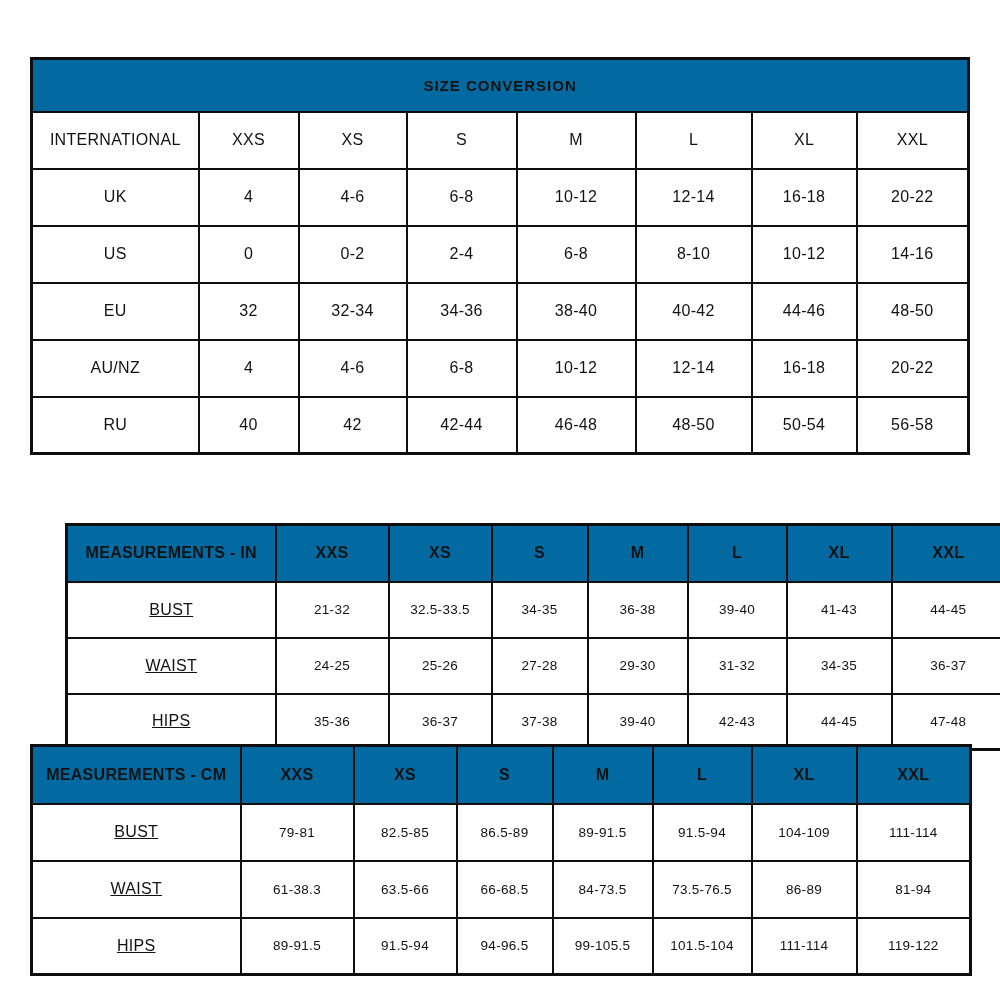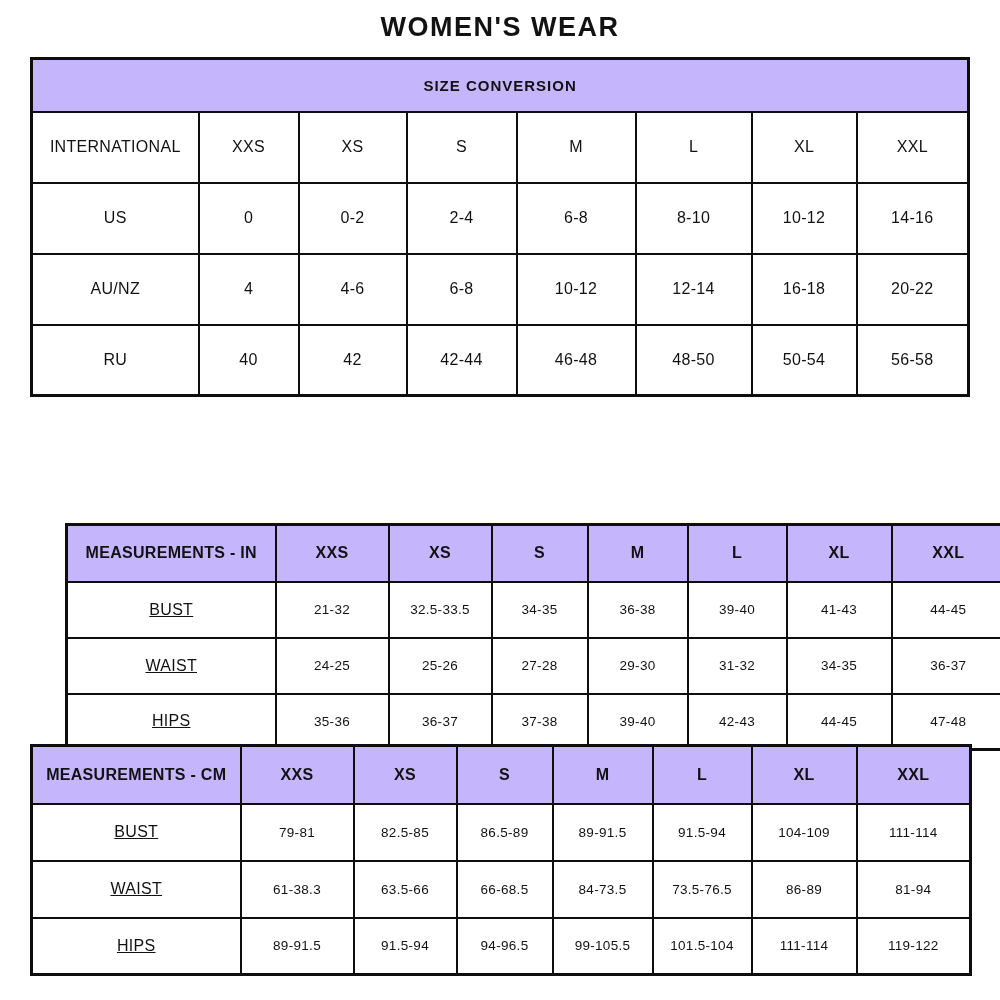--- a/index.html
+++ b/index.html
@@ -19,45 +19,44 @@
   table.chart {
     position: absolute; left: 30px; width: 940px;
     border-collapse: collapse; table-layout: fixed;
     border: 3px solid #0e0e0e;
   }
   .chart th, .chart td {
     border: 2px solid #0e0e0e;
     text-align: center; vertical-align: middle;
     padding: 0; overflow: hidden; letter-spacing: 0.3px;
   }
-  .band { background: #c4b5fd; font-weight: 700; }
+  .band { background: #0369a1; font-weight: 700; }
 
   #t-size { top: 57px; }
   #t-in   { top: 523px; margin-left: 35px; }
   #t-cm   { top: 744px; }
 
   #t-size .band-row { height: 53px; }
   #t-size .band-cell { font-size: 15px; letter-spacing: 1px; }
-  #t-size tbody tr { height: 71px; }
+  #t-size tbody tr { height: 57px; }
   #t-size td { font-size: 16px; }
 
   .m .band-row { height: 57px; }
   #t-cm .band-row { height: 58px; }
   .m .band-cell { font-size: 16px; }
   #t-in tbody tr { height: 56px; }
   #t-cm tbody tr { height: 57px; }
   .m td { font-size: 13.5px; }
   .m td.rowlabel { font-size: 16px; text-decoration: underline; }
 </style>
 </head>
 <body>
 
 <div class="page">
 
-  <h1 class="page-title">WOMEN'S WEAR</h1>
 
   <table class="chart" id="t-size">
     <colgroup>
       <col style="width:167px">
         <col style="width:100px">
         <col style="width:108px">
         <col style="width:110px">
       <col style="width:119px">
         <col style="width:116px">
         <col style="width:105px">
@@ -73,28 +72,48 @@
           <td class="rowlabel">INTERNATIONAL</td>
           <td>XXS</td>
           <td>XS</td>
           <td>S</td>
           <td>M</td>
           <td>L</td>
           <td>XL</td>
           <td>XXL</td>
         </tr>
         <tr>
+          <td class="rowlabel">UK</td>
+          <td>4</td>
+          <td>4-6</td>
+          <td>6-8</td>
+          <td>10-12</td>
+          <td>12-14</td>
+          <td>16-18</td>
+          <td>20-22</td>
+        </tr>
+        <tr>
           <td class="rowlabel">US</td>
           <td>0</td>
           <td>0-2</td>
           <td>2-4</td>
           <td>6-8</td>
           <td>8-10</td>
           <td>10-12</td>
           <td>14-16</td>
+        </tr>
+        <tr>
+          <td class="rowlabel">EU</td>
+          <td>32</td>
+          <td>32-34</td>
+          <td>34-36</td>
+          <td>38-40</td>
+          <td>40-42</td>
+          <td>44-46</td>
+          <td>48-50</td>
         </tr>
         <tr>
           <td class="rowlabel">AU/NZ</td>
           <td>4</td>
           <td>4-6</td>
           <td>6-8</td>
           <td>10-12</td>
           <td>12-14</td>
           <td>16-18</td>
           <td>20-22</td>

